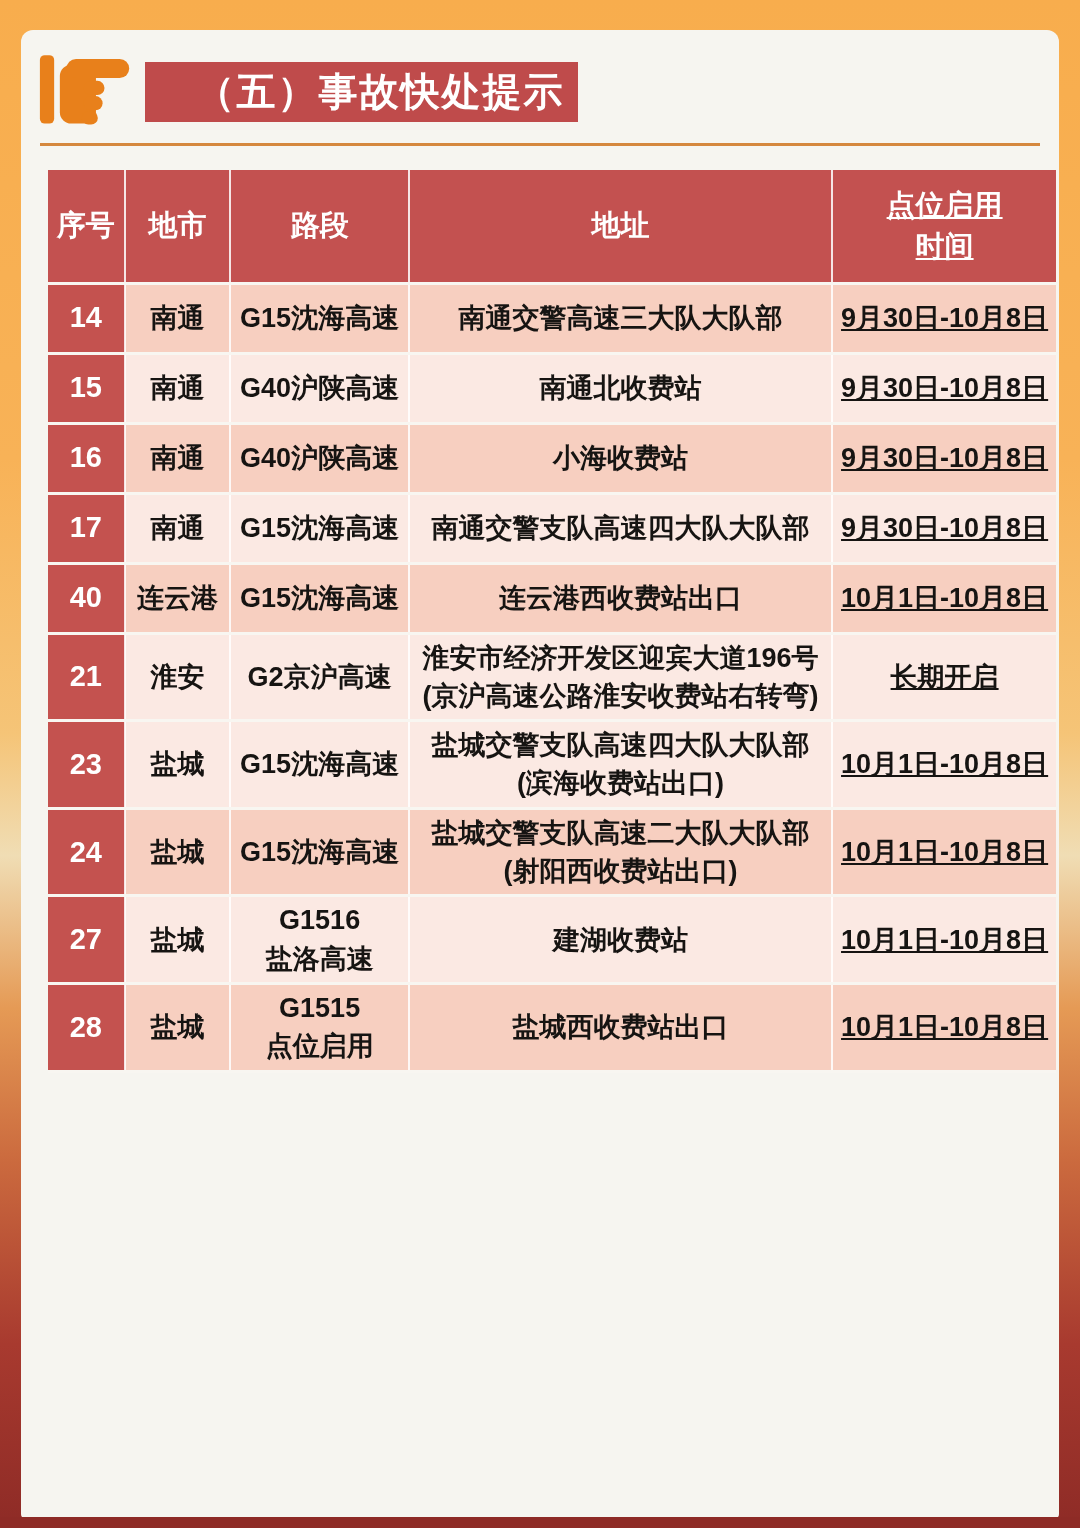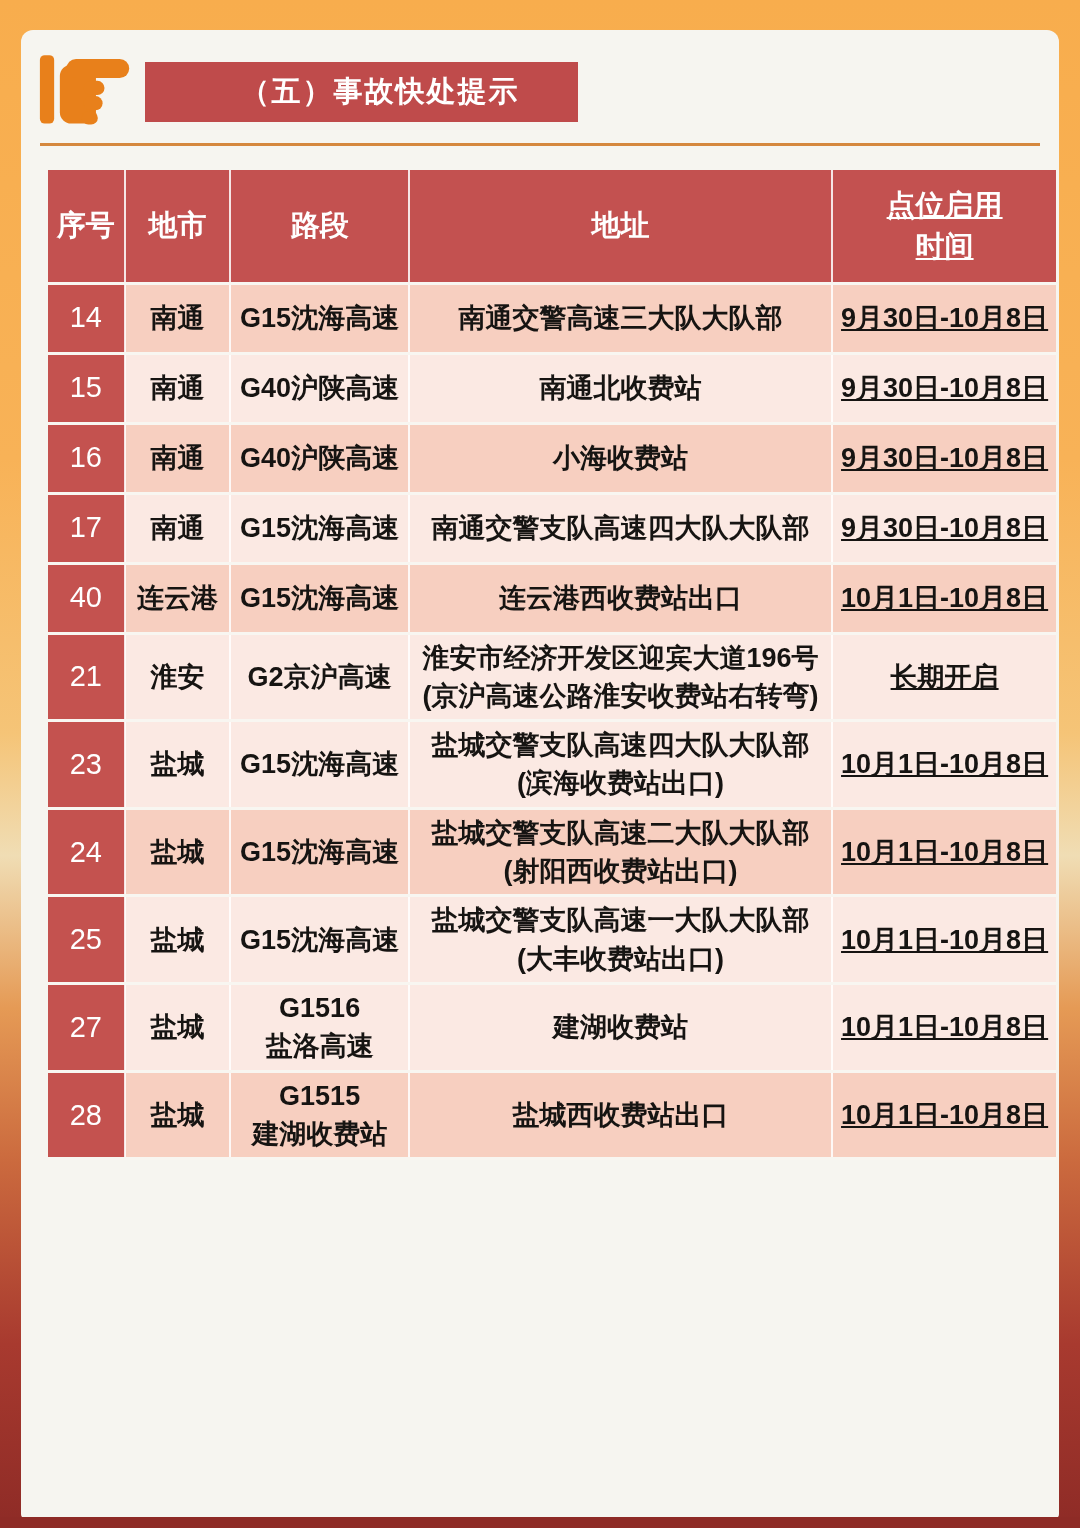--- a/index.html
+++ b/index.html
@@ -31,21 +31,21 @@
     left: 17px; top: 10px;
     width: 95px; height: 95px;
   }
   .title-banner {
     position: absolute;
     left: 124px; top: 32px;
     width: 433px; height: 60px;
     background: #BF4B4B;
     display: flex; align-items: center; justify-content: center;
     color: #FFFFFF;
-    font-size: 29px; font-weight: 800;
+    font-size: 39px; font-weight: 800;
     letter-spacing: 2px;
     white-space: nowrap;
     padding-left: 37px;
   }
   .title-rule {
     position: absolute;
     left: 19px; right: 19px; top: 113px;
     height: 3px;
     background: #D5883E;
   }
@@ -85,21 +85,21 @@
   tbody tr { height: 70px; }
   tbody td {
     color: #161412;
     font-size: 27px;
     font-weight: 700;
   }
   tbody td.col-no {
     background: #C4524F;
     color: #FFFFFF;
     font-size: 29px;
-    font-weight: 400;
+    font-weight: 700;
   }
   tr.shade-dark  td:not(.col-no) { background: #F7CFC0; }
   tr.shade-light td:not(.col-no) { background: #FBE9E3; }
 </style>
 </head>
 <body>
 
 <div class="card">
 
   <svg class="hand-icon" viewBox="0 0 100 100" aria-hidden="true">
@@ -192,40 +192,32 @@
           </tr>
           <tr class="shade-dark">
             <td class="col-no">24</td>
             <td class="col-city">盐城</td>
             <td class="col-road">G15沈海高速</td>
             <td class="col-address">盐城交警支队高速二大队大队部
 (射阳西收费站出口)</td>
             <td class="col-time">10月1日-10月8日</td>
           </tr>
           <tr class="shade-light">
-            <td class="col-no">25</td>
-            <td class="col-city">盐城</td>
-            <td class="col-road">G15沈海高速</td>
-            <td class="col-address">盐城交警支队高速一大队大队部
-(大丰收费站出口)</td>
-            <td class="col-time">10月1日-10月8日</td>
-          </tr>
-          <tr class="shade-light">
             <td class="col-no">27</td>
             <td class="col-city">盐城</td>
             <td class="col-road">G1516
 盐洛高速</td>
             <td class="col-address">建湖收费站</td>
             <td class="col-time">10月1日-10月8日</td>
           </tr>
           <tr class="shade-dark">
             <td class="col-no">28</td>
             <td class="col-city">盐城</td>
             <td class="col-road">G1515
-建湖收费站</td>
+点位启用</td>
             <td class="col-address">盐城西收费站出口</td>
             <td class="col-time">10月1日-10月8日</td>
           </tr>
         </tbody>
     </table>
   </div>
 
 </div>
 
 <div class="footer-bar"></div>

